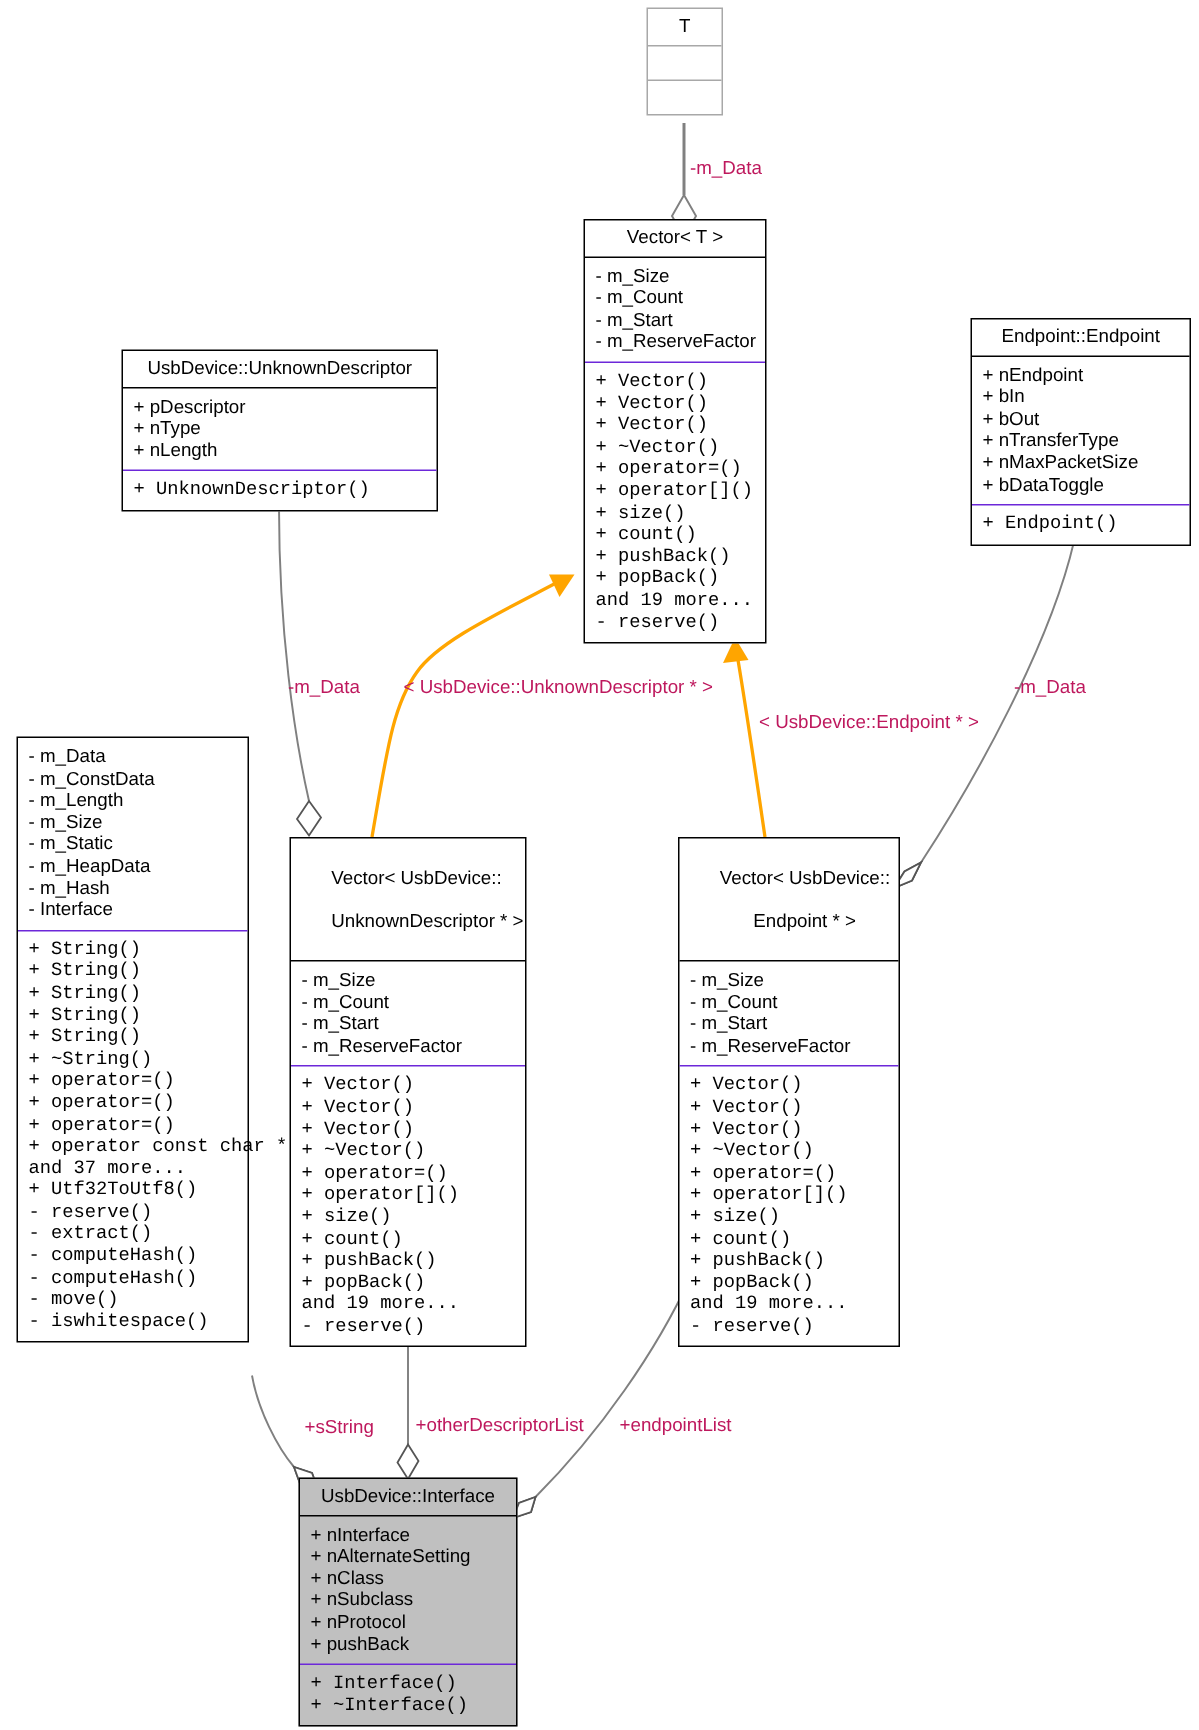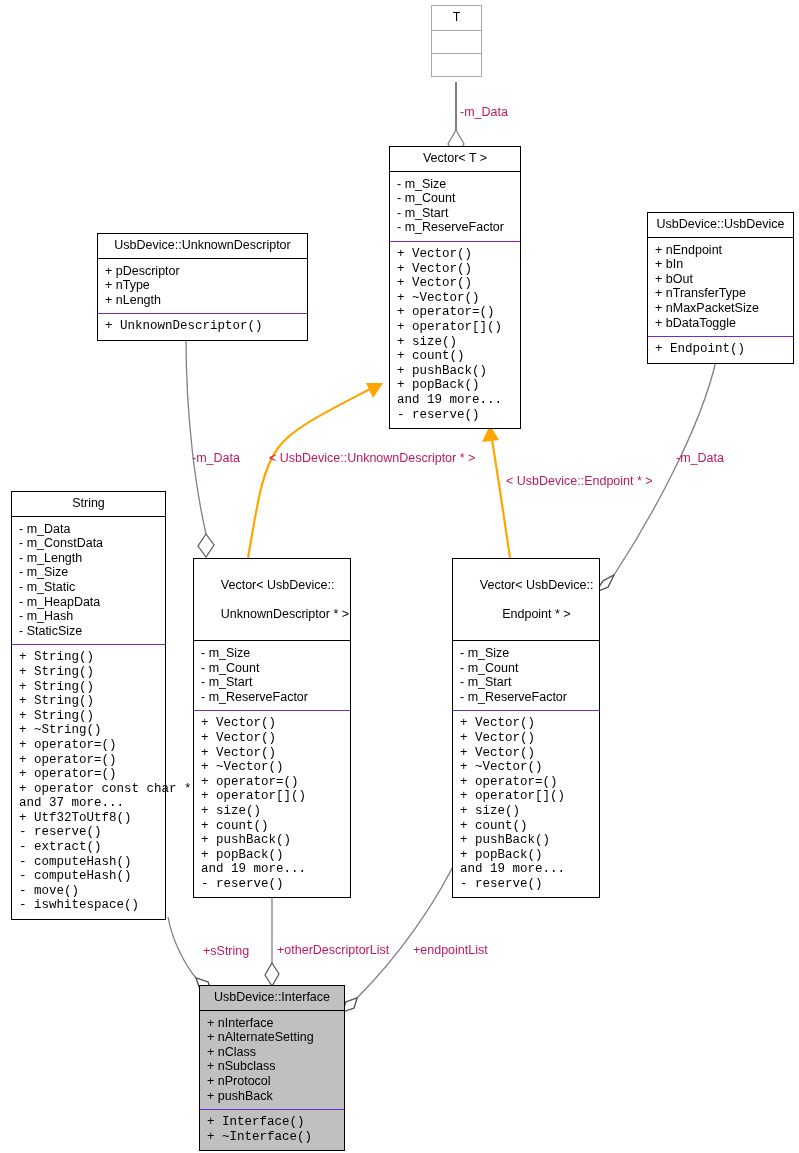--- a/index.html
+++ b/index.html
@@ -101,21 +101,21 @@
       <polygon points="342,1012 354,1008 357,998 346,1002" fill="#ffffff" stroke="#555555" stroke-width="1.2"></polygon>
     </g>
   </svg>
 
   <div class="node tbox empty-rows" style="left:431px;top:5px;width:51px;">
     <div class="title">T</div>
     <div class="er"></div>
     <div class="er"></div>
   </div>
 
-  <div class="node" style="left:389px;top:146px;width:132px;">
+  <div class="node" style="left:389px;top:146px;width:122px;">
     <div class="title">Vector&lt; T &gt;</div>
     <div class="sec">
       <div>- m_Size</div>
       <div>- m_Count</div>
       <div>- m_Start</div>
       <div>- m_ReserveFactor</div>
     </div>
     <div class="sec">
       <div>+ Vector()</div>
       <div>+ Vector()</div>
@@ -125,58 +125,57 @@
       <div>+ operator[]()</div>
       <div>+ size()</div>
       <div>+ count()</div>
       <div>+ pushBack()</div>
       <div>+ popBack()</div>
       <div>and 19 more...</div>
       <div>- reserve()</div>
     </div>
   </div>
 
-  <div class="node" style="left:81px;top:233px;width:211px;margin-left:16px;">
+  <div class="node" style="left:81px;top:233px;width:211px;">
     <div class="title">UsbDevice::UnknownDescriptor</div>
     <div class="sec">
       <div>+ pDescriptor</div>
       <div>+ nType</div>
       <div>+ nLength</div>
     </div>
     <div class="sec">
       <div>+ UnknownDescriptor()</div>
     </div>
   </div>
 
   <div class="node" style="left:647px;top:212px;width:147px;">
-    <div class="title">UsbDevice::UsbDevice</div>
+    <div class="title">Endpoint::Endpoint</div>
     <div class="sec">
       <div>+ nEndpoint</div>
       <div>+ bIn</div>
       <div>+ bOut</div>
       <div>+ nTransferType</div>
       <div>+ nMaxPacketSize</div>
       <div>+ bDataToggle</div>
     </div>
     <div class="sec">
       <div>+ Endpoint()</div>
     </div>
   </div>
 
   <div class="node" style="left:11px;top:491px;width:155px;">
-    <div class="title">String</div>
     <div class="sec">
       <div>- m_Data</div>
       <div>- m_ConstData</div>
       <div>- m_Length</div>
       <div>- m_Size</div>
       <div>- m_Static</div>
       <div>- m_HeapData</div>
       <div>- m_Hash</div>
-      <div>- StaticSize</div>
+      <div>- Interface</div>
     </div>
     <div class="sec">
       <div>+ String()</div>
       <div>+ String()</div>
       <div>+ String()</div>
       <div>+ String()</div>
       <div>+ String()</div>
       <div>+ ~String()</div>
       <div>+ operator=()</div>
       <div>+ operator=()</div>

